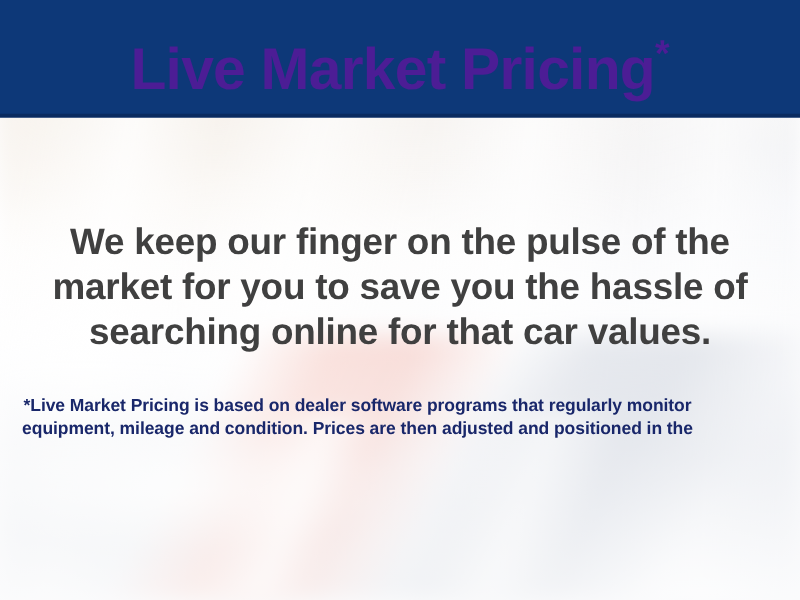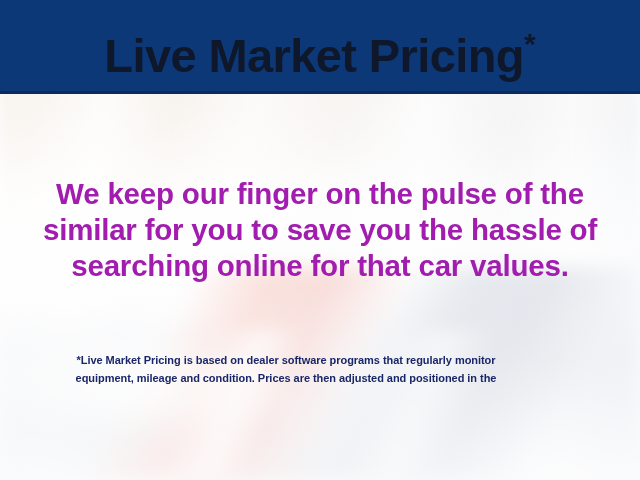--- a/index.html
+++ b/index.html
@@ -93,82 +93,81 @@
     background: #0d3878;
     border-bottom: 3px solid #0a2b60;
     box-sizing: border-box;
   }
   .header-title {
     position: absolute;
     left: 0;
     top: 14px;
     width: 640px;
     text-align: center;
-    color: #0f172a;
+    color: #4c1d95;
     font-size: 47px;
     font-weight: bold;
     letter-spacing: -0.6px;
     line-height: 60px;
     white-space: nowrap;
   }
   .header-title .star {
     font-size: 30px;
     vertical-align: 18px;
     letter-spacing: 0;
   }
 
   
   .headline {
     position: absolute;
     left: 0;
     top: 176px;
     width: 640px;
     text-align: center;
-    color: #a21caf;
+    color: #404040;
     font-size: 29.5px;
     font-weight: bold;
     line-height: 36px;
     letter-spacing: -0.2px;
   }
   .headline .hl-line { display: block; white-space: nowrap; }
 
   
   .disclaimer {
     position: absolute;
     left: 0;
     top: 316px;
     width: 572px;
     text-align: center;
     color: #19276a;
-    font-size: 11px;
+    font-size: 14px;
     font-weight: bold;
     line-height: 17.6px;
     letter-spacing: -0.05px;
-    margin-top: 36px;
   }
   .disclaimer .dc-line { display: block; white-space: nowrap; }
 </style>
 </head>
 <body>
 
 <div id="stage">
 
   <div class="bg-layer bg-base"></div>
   <div class="bg-layer bg-sweep-a"></div>
   <div class="bg-layer bg-ribbon"></div>
   <div class="bg-layer bg-lower"></div>
   <div class="bg-layer bg-lower-streaks"></div>
   <div class="bg-layer bg-veil"></div>
 
   <div class="header-band"></div>
   <div class="header-title"><span>Live Market Pricing</span><span class="star">*</span></div>
 
   <div class="headline">
     <span class="hl-line">We keep our finger on the pulse of the</span>
-    <span class="hl-line">similar for you to save you the hassle of</span>
+    <span class="hl-line">market for you to save you the hassle of</span>
     <span class="hl-line">searching online for that car values.</span>
   </div>
 
   <div class="disclaimer">
     <span class="dc-line">*Live Market Pricing is based on dealer software programs that regularly monitor</span>
     <span class="dc-line">equipment, mileage and condition. Prices are then adjusted and positioned in the</span>
   </div>
 
 </div>
 

